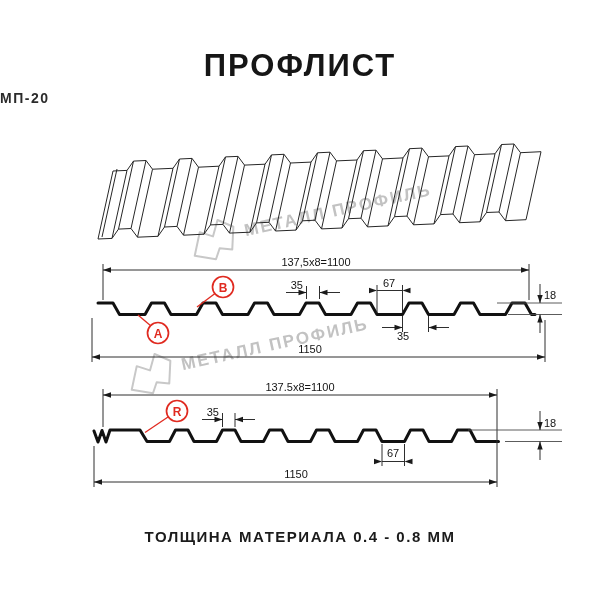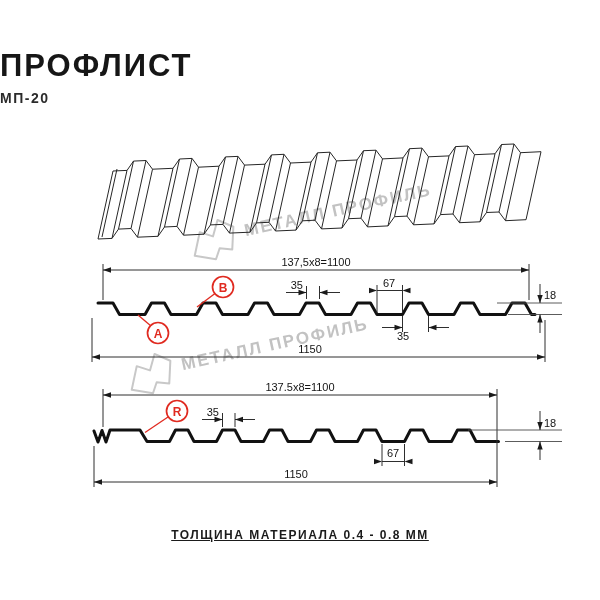--- a/index.html
+++ b/index.html
@@ -1,22 +1,22 @@
 <!DOCTYPE html>
 <html><head>
 <meta charset="utf-8">
 <style>
   html,body{margin:0;padding:0;background:#fff;width:600px;height:600px;overflow:hidden;}
   .stage{position:relative;width:600px;height:600px;font-family:"Liberation Sans",sans-serif;}
-  .page-title{position:absolute;top:48px;left:0;width:600px;text-align:left;
+  .page-title{position:absolute;top:48px;left:0;width:600px;text-align:center;
     font-size:31px;font-weight:bold;letter-spacing:2px;color:#161616;}
   .page-subtitle{position:absolute;top:90px;left:0;width:600px;text-align:left;
     font-size:14px;font-weight:bold;letter-spacing:1.5px;color:#2b2b2b;}
   .footer-note{position:absolute;top:528px;left:0;width:600px;text-align:center;
-    font-size:12px;font-weight:bold;letter-spacing:1.5px;color:#1b1b1b;text-decoration:underline;}
+    font-size:15px;font-weight:bold;letter-spacing:1.5px;color:#1b1b1b;}
   svg{position:absolute;left:0;top:0;}
   .thick{stroke:#111;stroke-width:3;fill:none;stroke-linejoin:round;stroke-linecap:round}
   .thin{stroke:#2e2e2e;stroke-width:1;fill:none}
   .hair{stroke:#4a4a4a;stroke-width:0.9;fill:none}
   .arw{fill:#1a1a1a;stroke:none}
   .w3d{stroke:#262626;stroke-width:1;fill:none;stroke-linejoin:round}
   .red-ln{stroke:#e02a20;stroke-width:1.3;fill:none}
   .red-circ{stroke:#e02a20;stroke-width:1.7;fill:#fff}
   .red-letter{fill:#e02a20;font-size:12px;font-weight:bold;text-anchor:middle;
     font-family:"Liberation Sans",sans-serif;}

